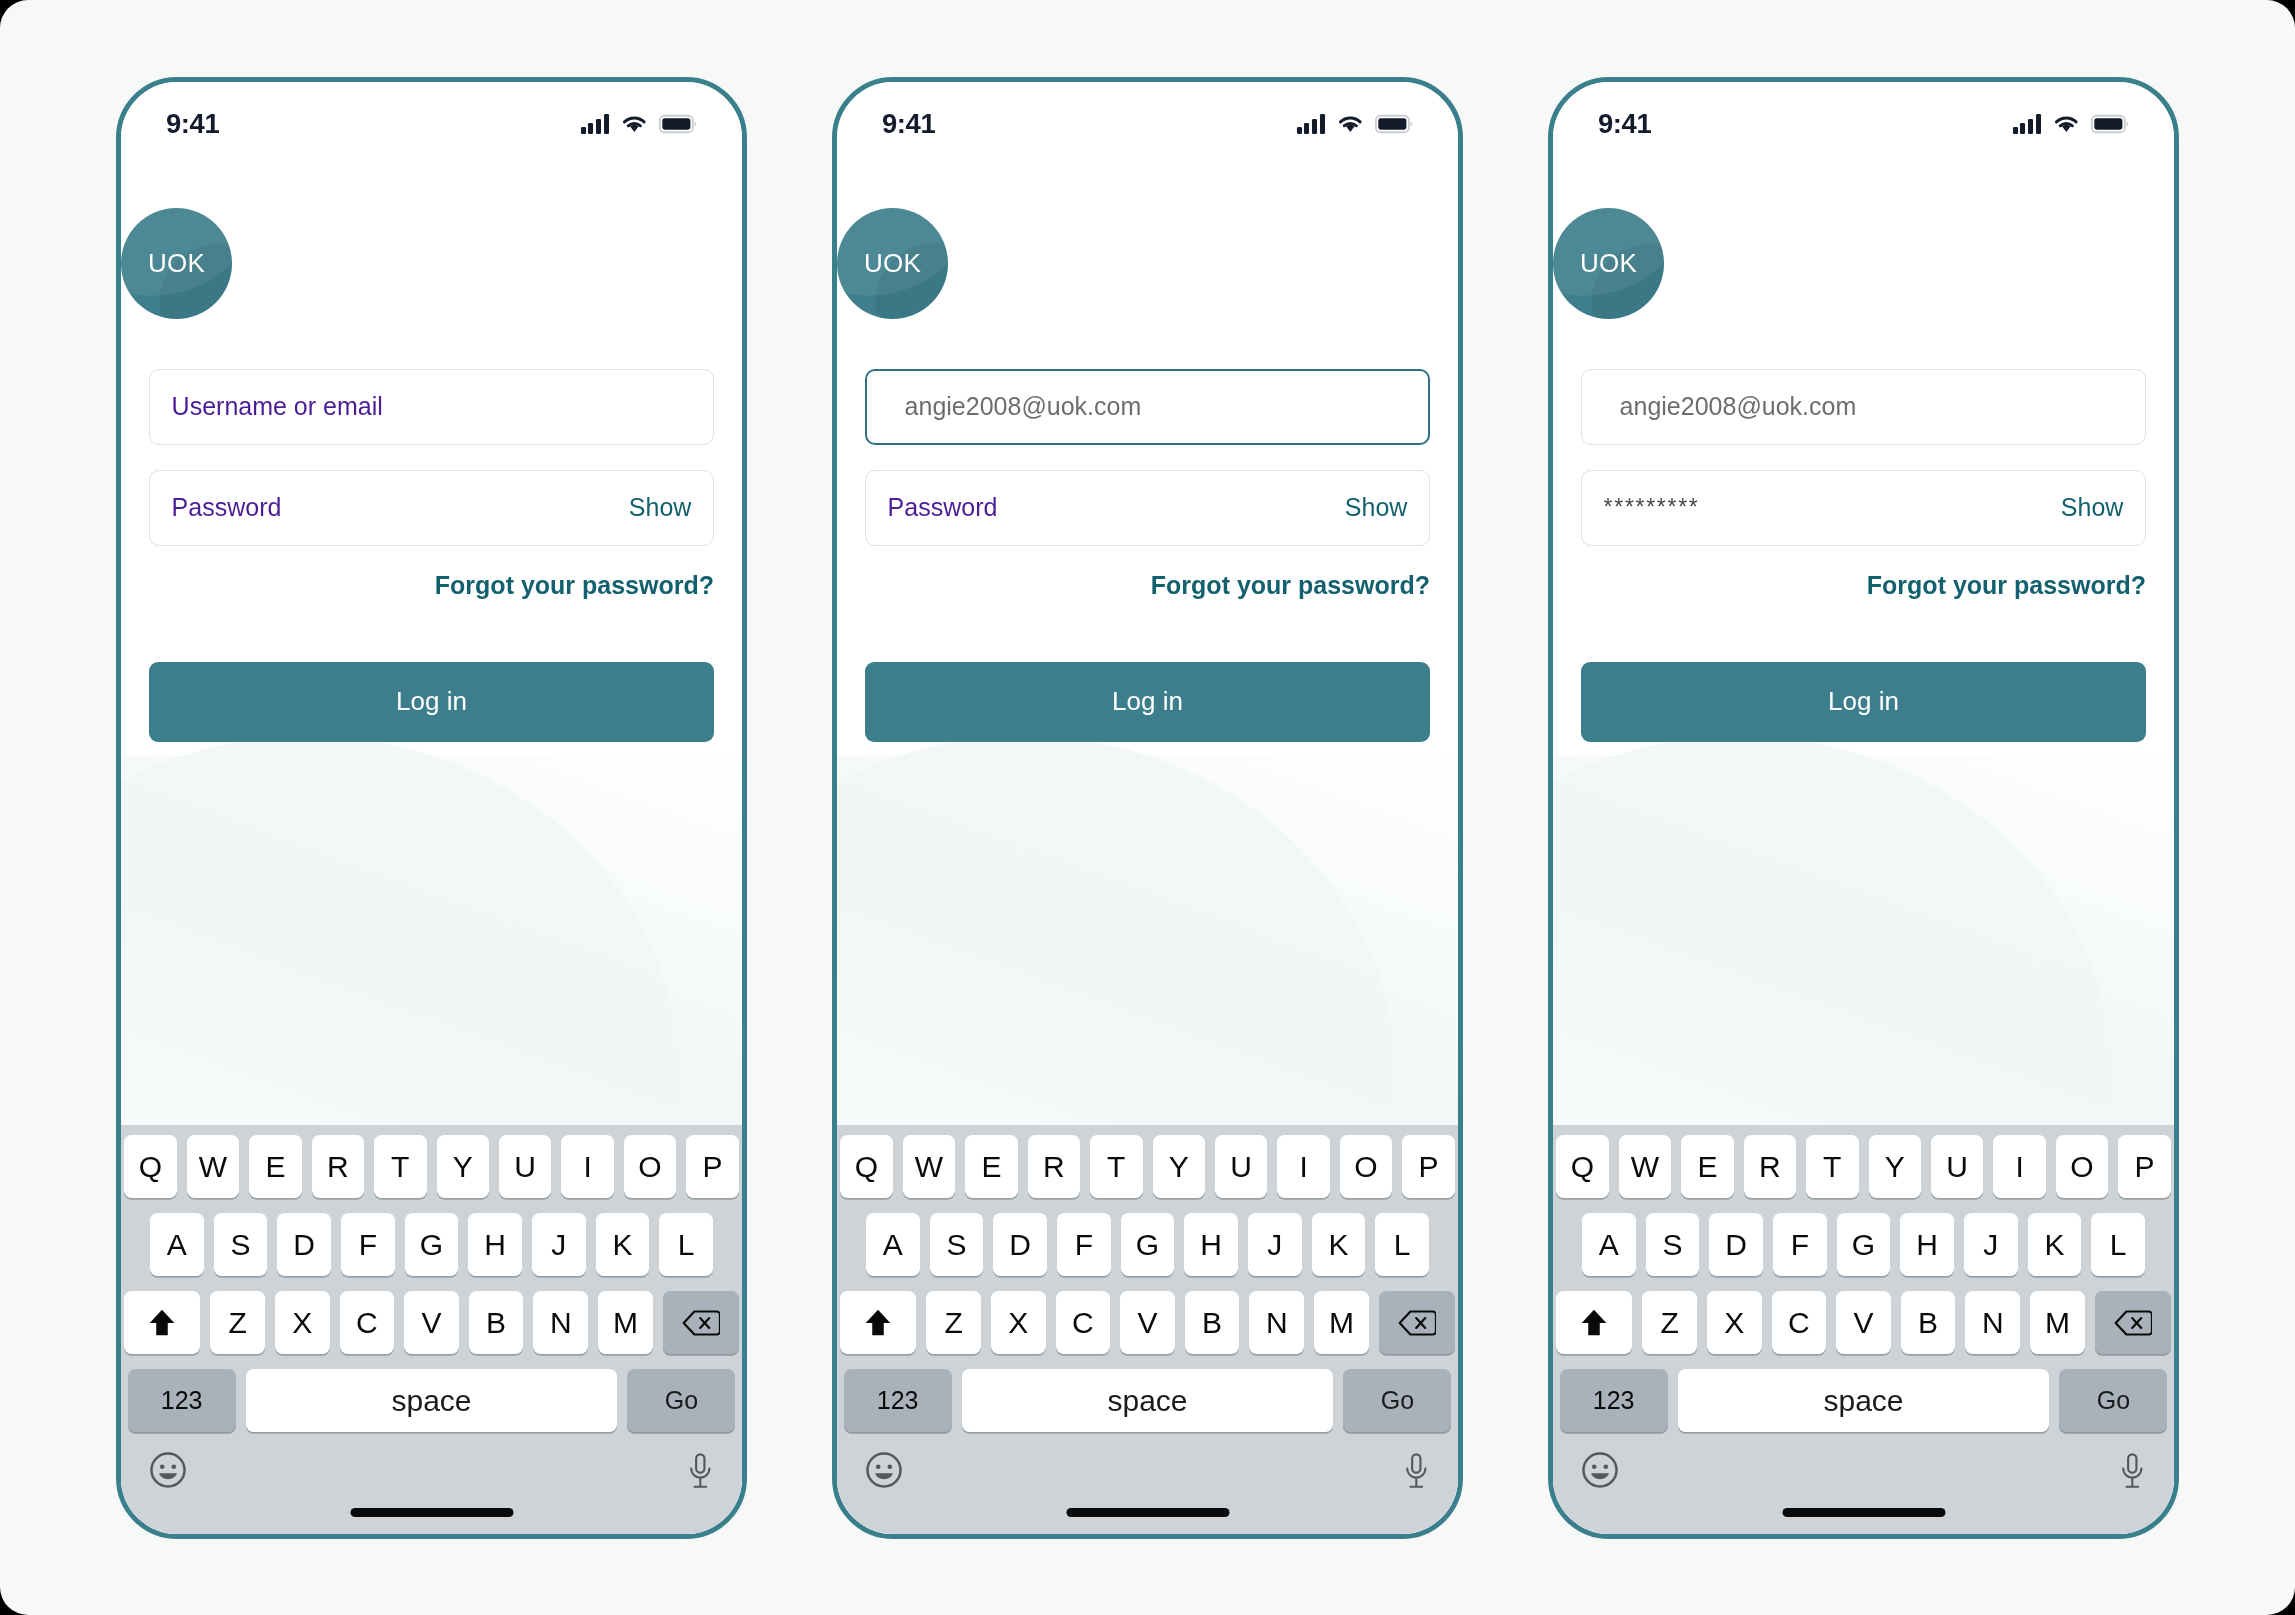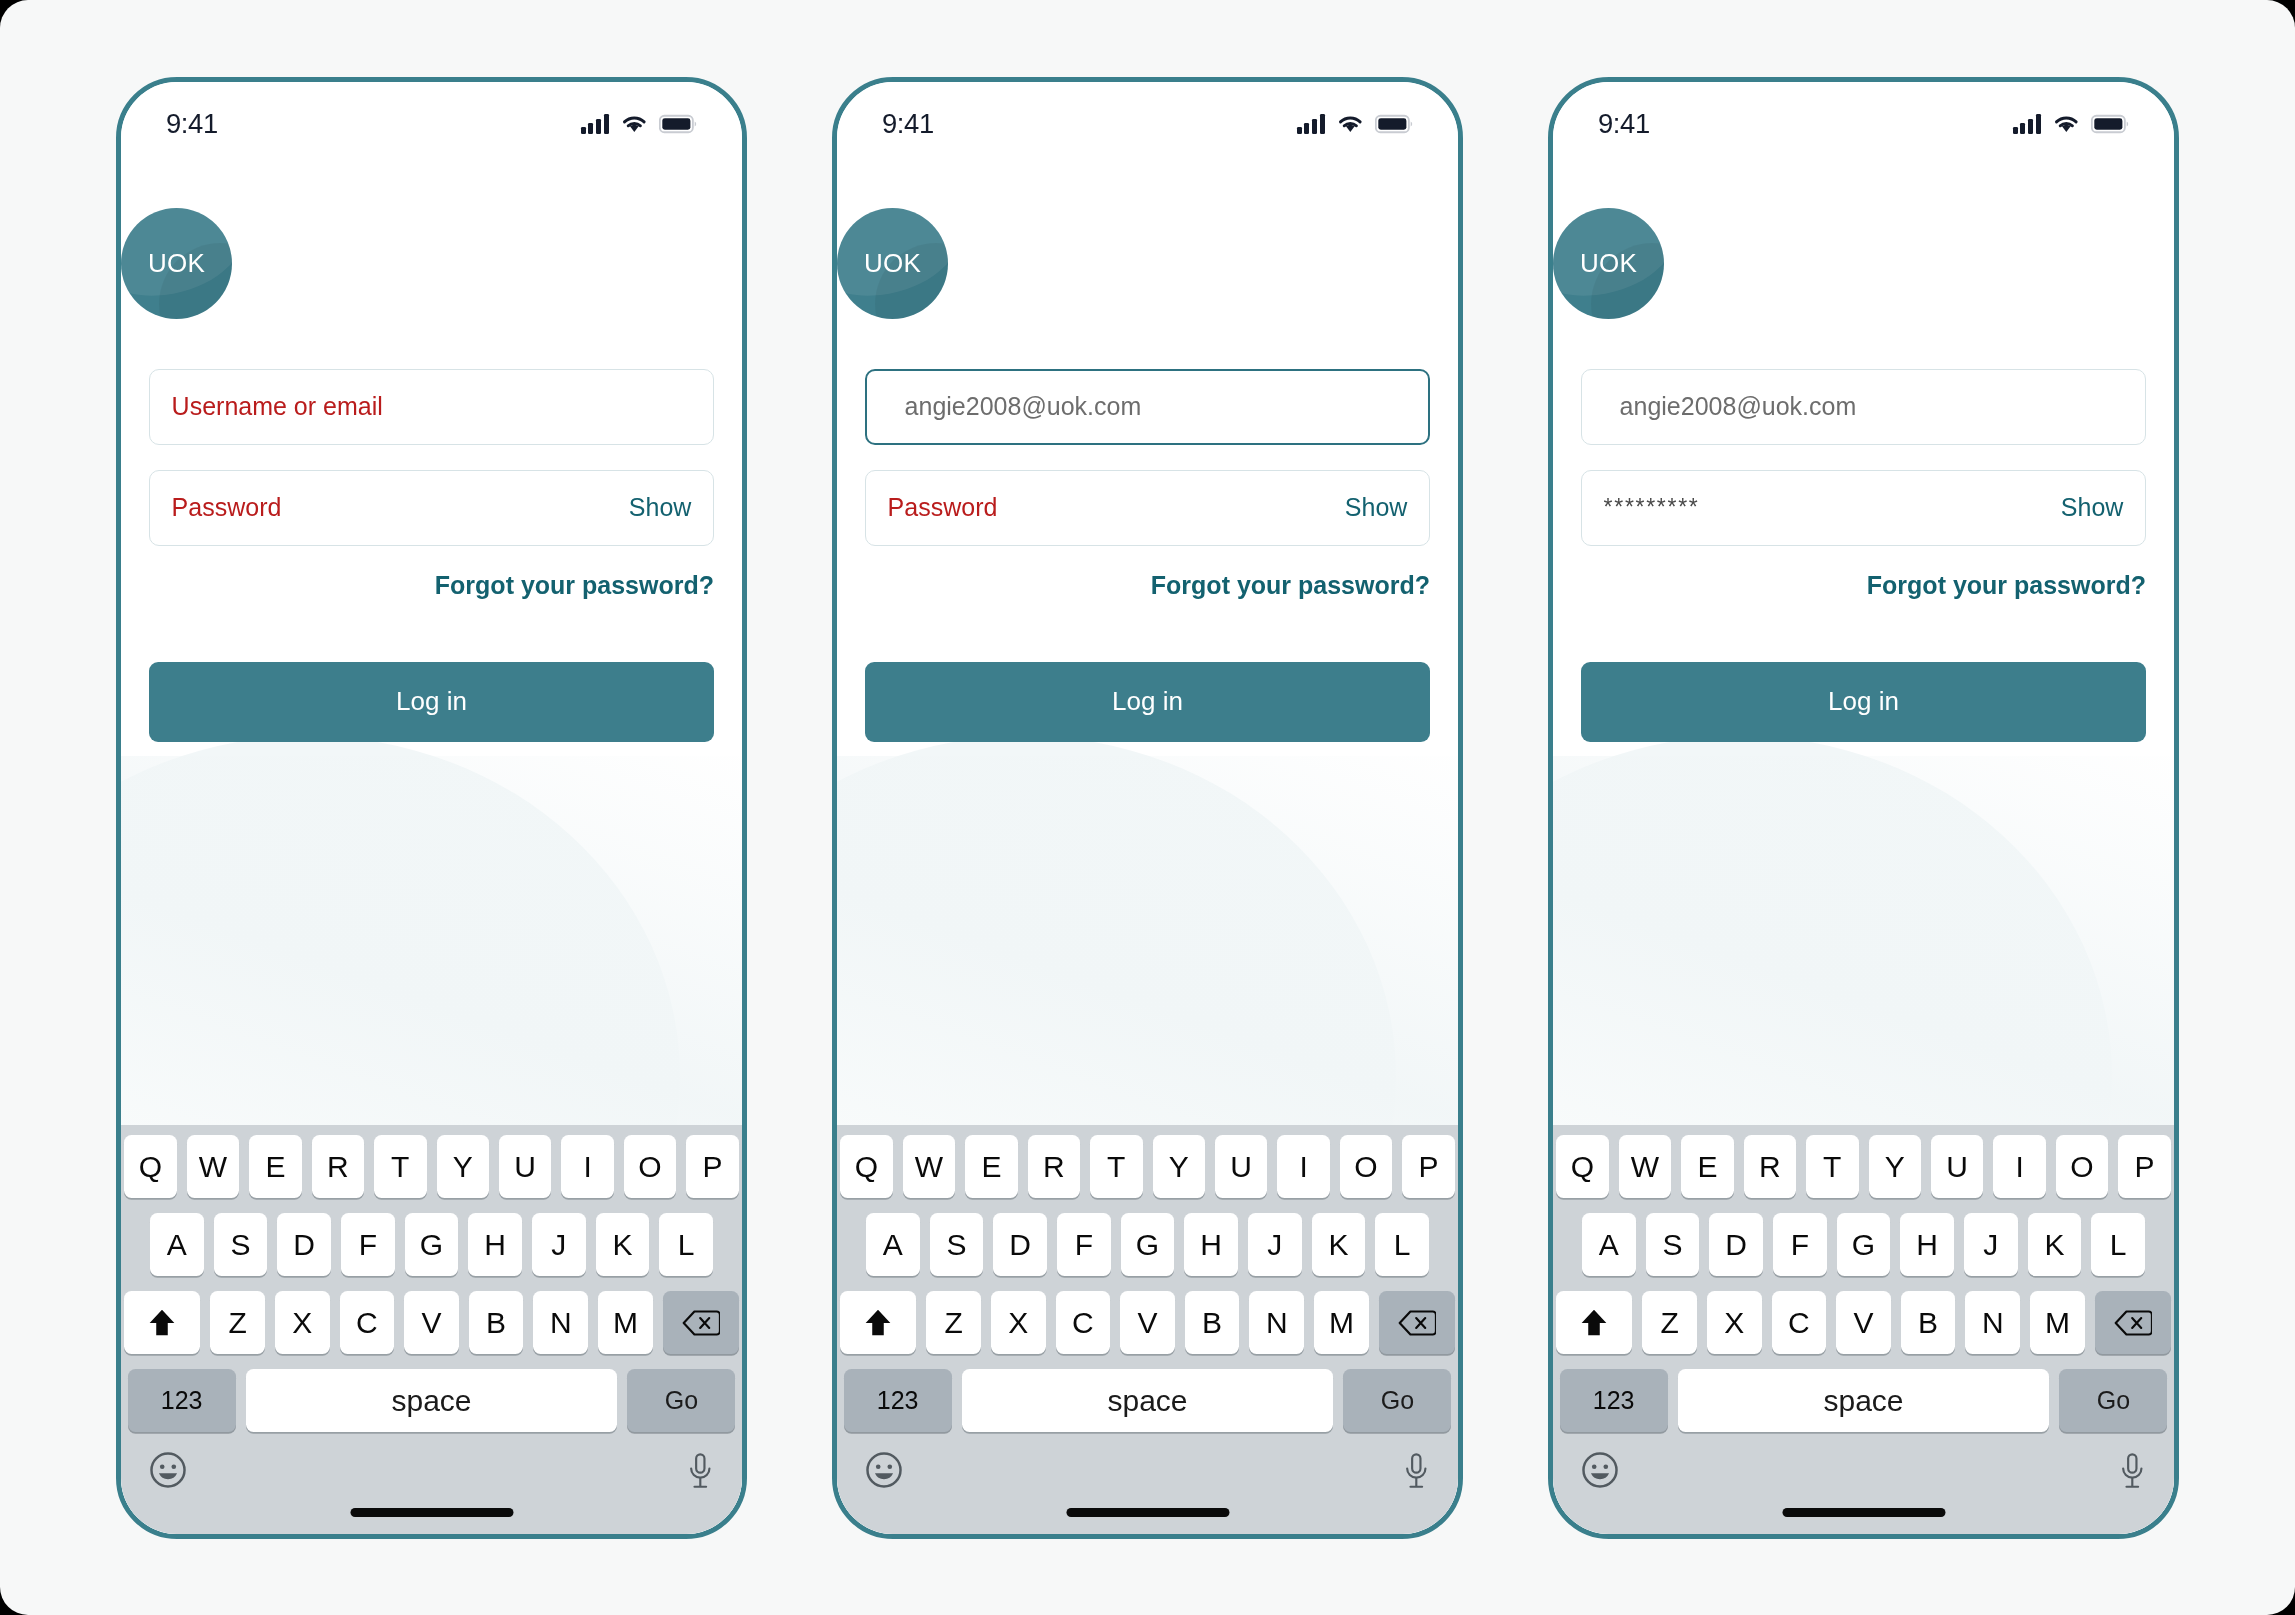--- a/index.html
+++ b/index.html
@@ -53,21 +53,21 @@
   .statusbar {
     height: 71px;
     flex: 0 0 auto;
     display: flex;
     align-items: center;
     justify-content: space-between;
     padding: 13.3px 45px 0 45px;
   }
   .clock {
     font-size: 27.4px;
-    font-weight: normal;
+    font-weight: bold;
     color: #141b2b;
     letter-spacing: -0.4px;
   }
   .status-icons {
     display: flex;
     align-items: center;
     gap: 11.6px;
   }
   .signal-bars { display: flex; align-items: flex-end; gap: 2.9px; height: 20px; }
   .signal-bars i { display: block; width: 5px; background: #141b2b; border-radius: 1.2px; }
@@ -175,21 +175,21 @@
     align-items: center;
     padding: 0 21.6px;
   }
   .field.focused {
     border: 2.5px solid #2d7180;
   }
   .field + .field { margin-top: 25px; }
 
   .field-text {
     font-size: 25px;
-    color: #b91c1c;
+    color: #4c1d95;
     flex: 1 1 auto;
     white-space: nowrap;
     overflow: hidden;
   }
   .field-text.filled { color: #6d6d6d; margin-left: 16px; }
   .field-text.masked {
     color: #4a4a4a;
     letter-spacing: 1.7px;
     font-size: 23px;
   }

